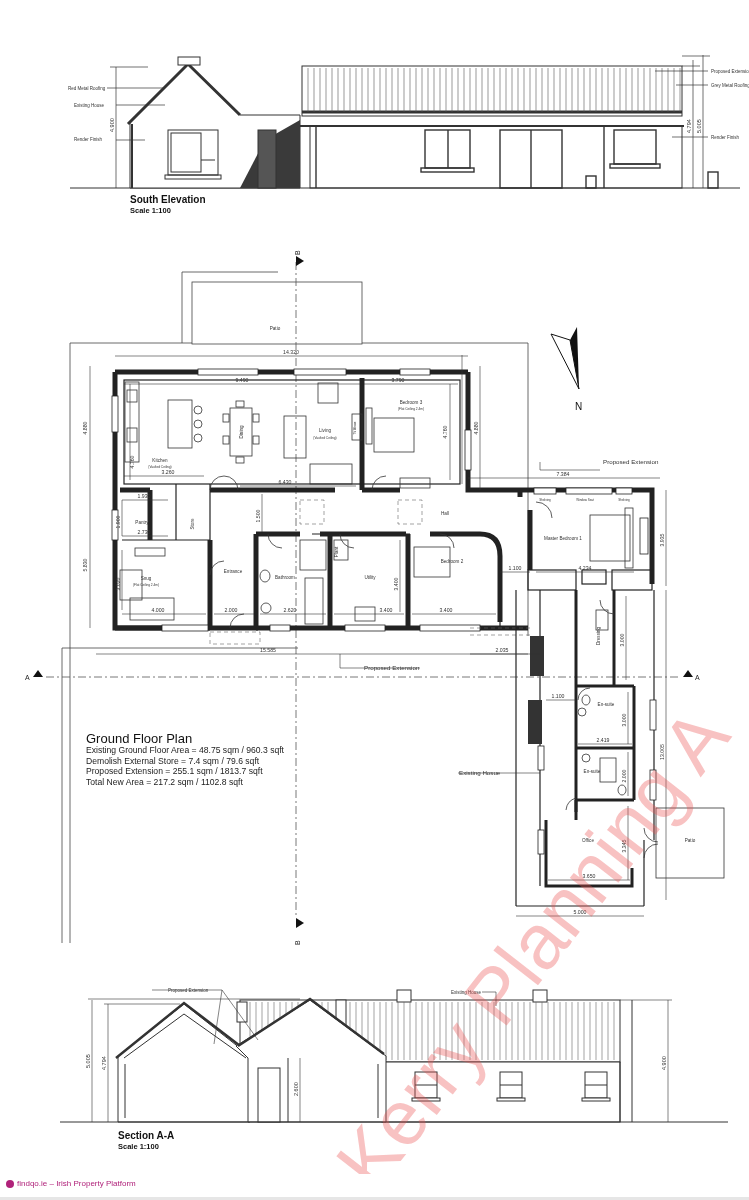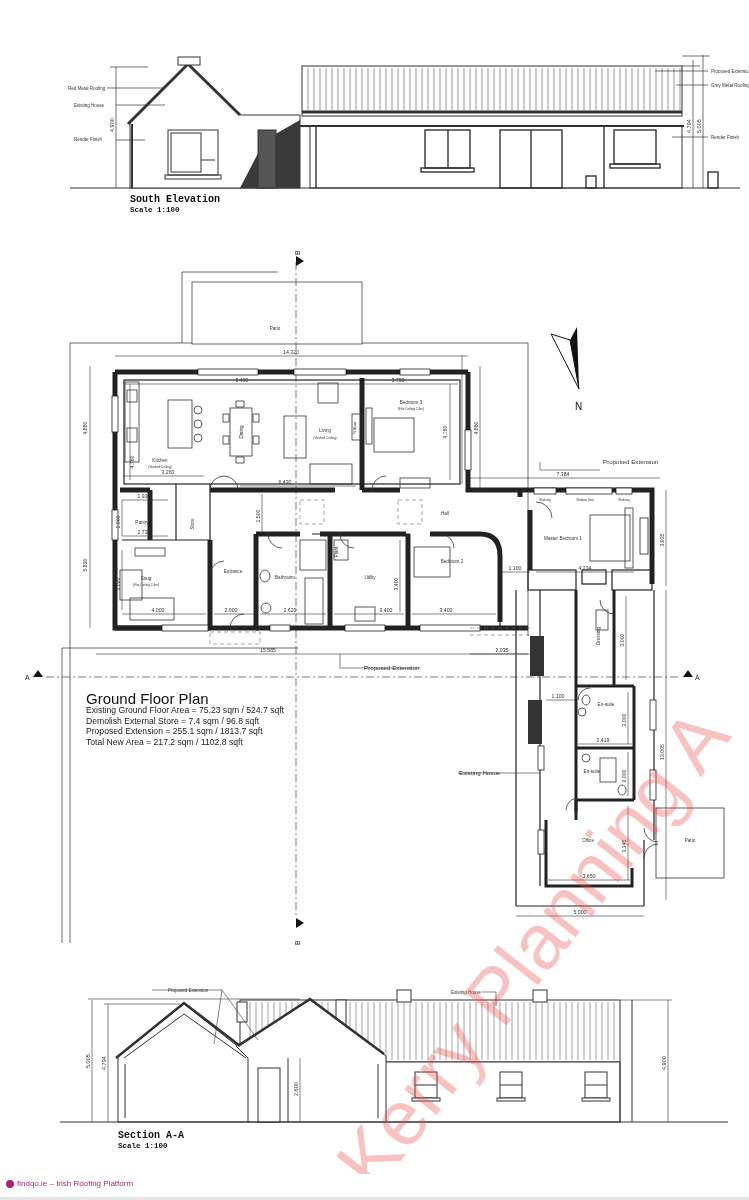--- a/index.html
+++ b/index.html
@@ -1,23 +1,23 @@
 <!DOCTYPE html>
 <html><head>
 <meta charset="utf-8">
 <style>
   html,body{margin:0;padding:0;background:#ffffff;}
   body{width:749px;height:1200px;position:relative;overflow:hidden;font-family:"Liberation Sans",sans-serif;color:#222;}
   .sheet{position:absolute;left:0;top:0;width:749px;height:1200px;}
   svg text{font-family:"Liberation Sans",sans-serif;}
-  .title{position:absolute;font-weight:bold;color:#111;font-family:Liberation Mono, monospace;}
+  .title{position:absolute;font-weight:bold;color:#111;}
   .t-big{font-size:10px;}
   .t-small{font-size:7.5px;}
   .legend{position:absolute;left:86px;top:692px;font-size:8.6px;line-height:10.5px;color:#222;}
-  .legend .head{font-size:15px;line-height:13px;color:#111;}
+  .legend .head{font-size:13px;line-height:13px;color:#111;margin-top:40px;}
   .footer{position:absolute;left:0;top:1174px;width:749px;height:26px;background:#fff;}
   .footer .brand{position:absolute;left:6px;top:5px;font-size:8px;color:#b0227a;display:flex;align-items:center;gap:3px;}
   .footer .bar{position:absolute;left:0;bottom:0;width:749px;height:3px;background:#e6e6e6;}
   .globe{width:8px;height:8px;border-radius:50%;background:#b0227a;display:inline-block;}
   .watermark{position:absolute;left:318px;top:820px;font-size:78px;color:rgba(235,80,80,0.35);transform:rotate(-52deg);transform-origin:left top;white-space:nowrap;font-family:"Liberation Sans",sans-serif;pointer-events:none;top:1150px;}
 </style>
 </head>
 <body>
 
 <div class="sheet">
@@ -457,22 +457,22 @@
   </g>
   <g font-size="6.2" fill="#333">
     <text x="603" y="464">Proposed Extension</text>
     <text x="364" y="670">Proposed Extension</text>
     <text x="459" y="775">Existing Hosue</text>
   </g>
 </svg>
 
 <div class="legend">
   <div class="head">Ground Floor Plan</div>
-  <div>Existing Ground Floor Area = 75.23 sqm / 524.7 sqft</div>
-  <div>Demolish External Store = 7.4 sqm / 96.8 sqft</div>
+  <div>Existing Ground Floor Area = 48.75 sqm / 960.3 sqft</div>
+  <div>Demolish External Store = 7.4 sqm / 79.6 sqft</div>
   <div>Proposed Extension = 255.1 sqm / 1813.7 sqft</div>
   <div>Total New Area = 217.2 sqm / 1102.8 sqft</div>
 </div>
 
 <svg style="position:absolute;left:0;top:970px" width="749" height="160" viewBox="0 970 749 160">
   <g stroke="#333" fill="#fff" stroke-width="1">
 
     <rect x="240" y="1000" width="380" height="62"></rect>
     <rect x="397" y="990" width="14" height="12"></rect>
     <rect x="533" y="990" width="14" height="12"></rect>
@@ -590,18 +590,18 @@
   </g>
 </svg>
 <div class="title t-big" style="left:118px;top:1130px;">Section A-A</div>
 <div class="title t-small" style="left:118px;top:1142px;">Scale 1:100</div>
 
 <div class="watermark">Kerry Planning A</div>
 
 <div class="footer">
   <div class="brand">
     <span class="globe"></span>
-    <span>findqo.ie – Irish Roofing Platform</span>
+    <span>findqo.ie – Irish Property Platform</span>
   </div>
   <div class="bar"></div>
 </div>
 
 </div>
 
 </body></html>

